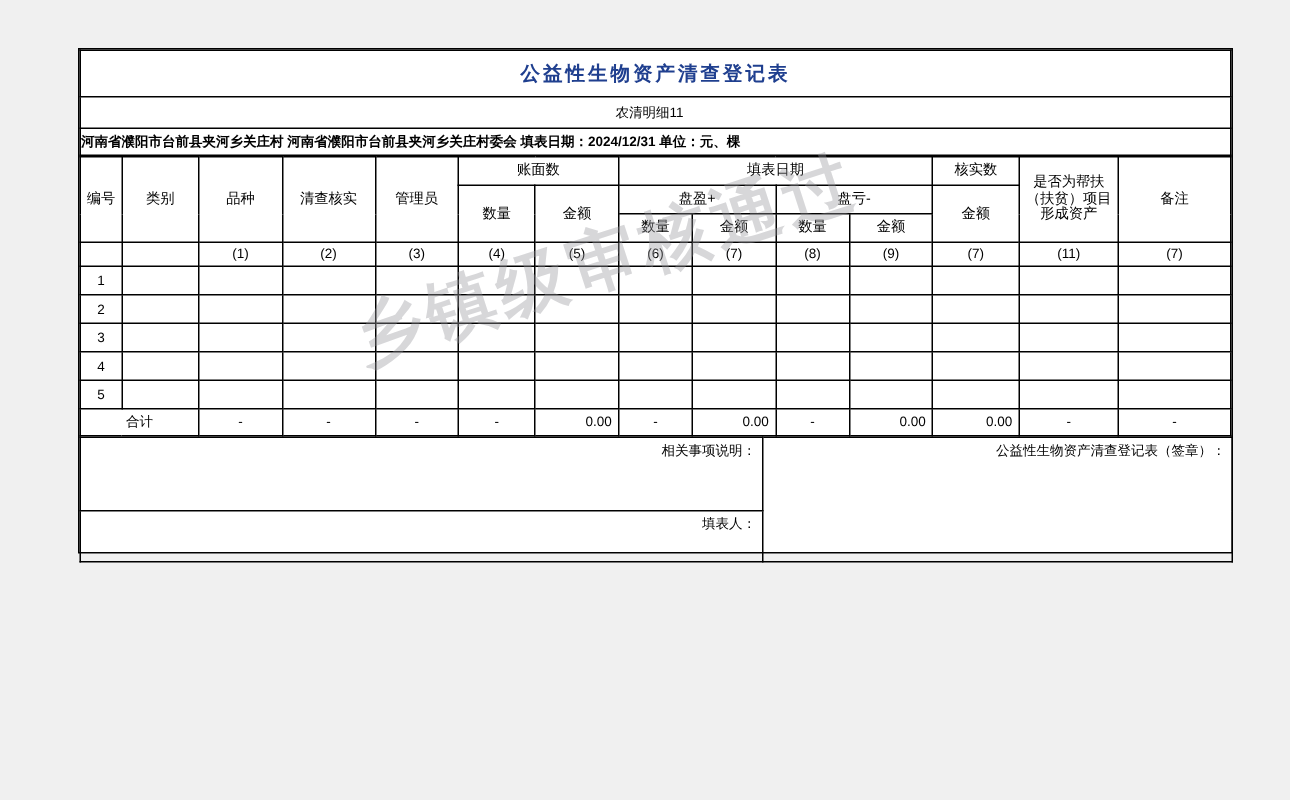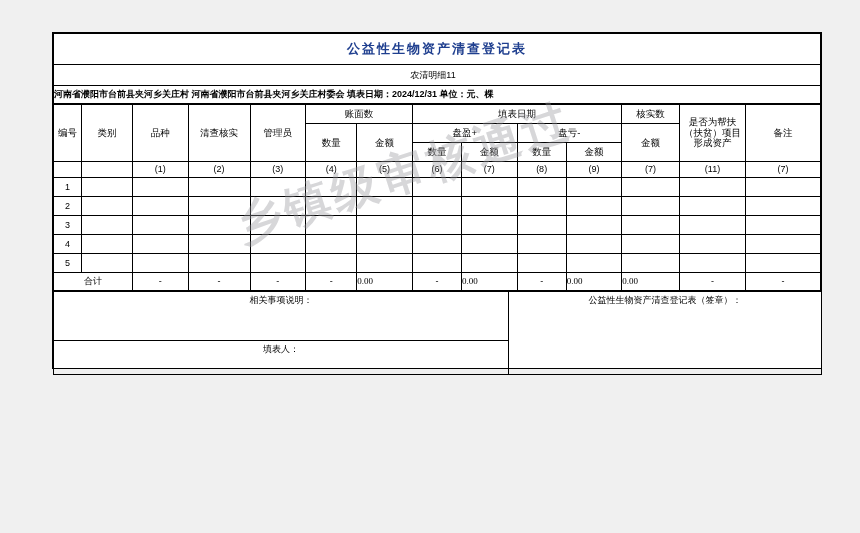--- a/index.html
+++ b/index.html
@@ -63,23 +63,23 @@
     font-weight: bold;
     color: #000;
   }
   .hdr td {
     font-size: 9.5px;
     height: 18px;
   }
   .numrow td { height: 15px; font-size: 9px; }
   .datarow td { height: 18px; }
   .totalrow td { height: 17px; font-weight: normal; }
-  .t-right { text-align: left; padding-right: 4px; font-family: Liberation Serif, serif; }
+  .t-right { text-align: right; padding-right: 4px; }
   .notes td {
-    text-align: center;
+    text-align: right;
     vertical-align: top;
     font-size: 9px;
     padding: 3px 4px;
   }
   .notes-tall { height: 42px; }
   .notes-short { height: 27px; }
   .watermark {
     position: absolute;
     left: 175px;
     top: 165px;

